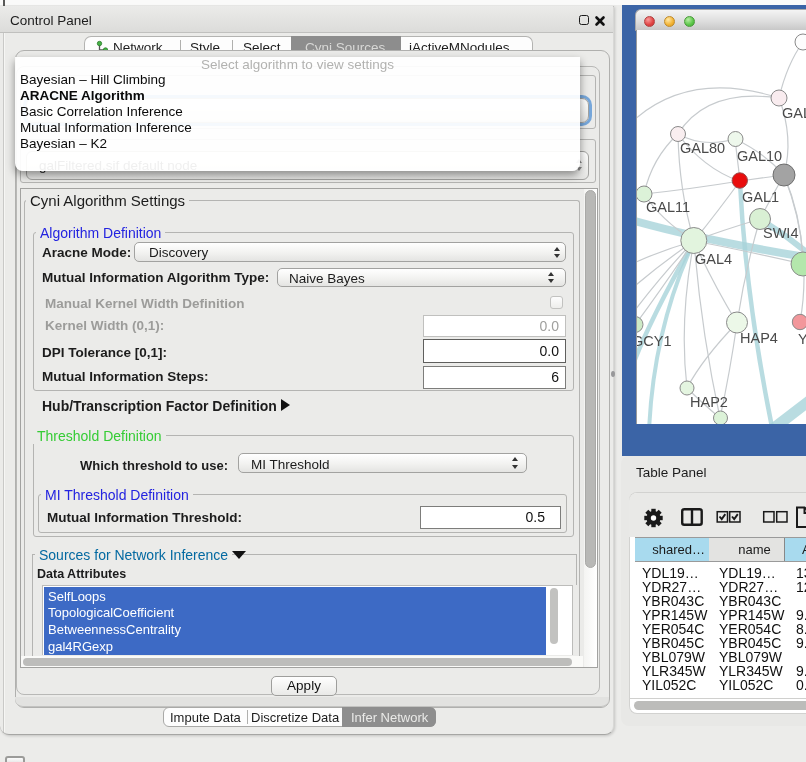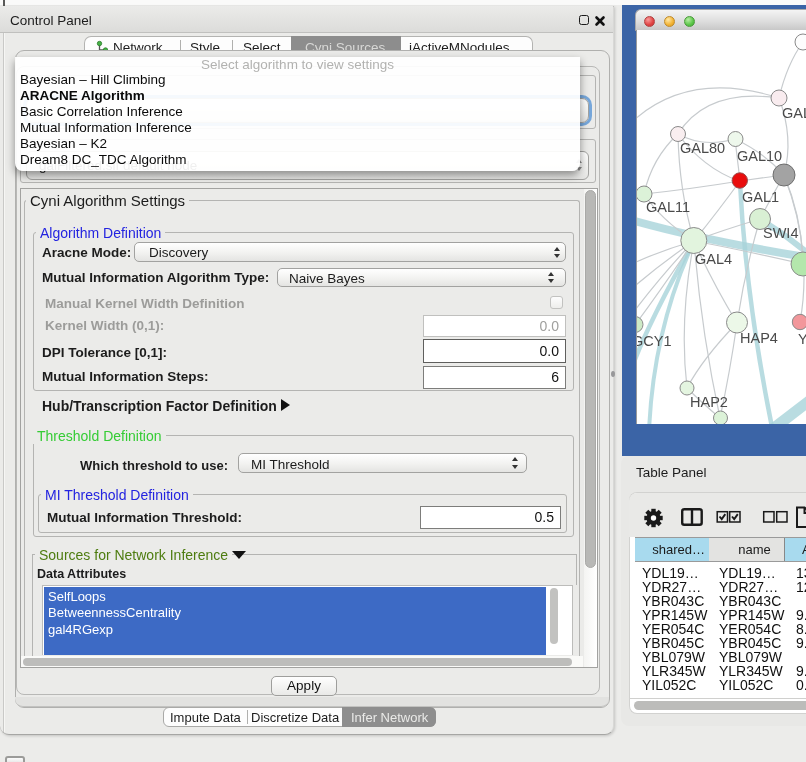--- a/index.html
+++ b/index.html
@@ -283,30 +283,31 @@
 <div class="abs lbl bold" style="left:80px;top:458px;font-size:13px;">Which threshold to use:</div>
 <div class="abs combo" style="left:238px;top:453px;width:289px;height:20px;">
  <div class="abs lbl" style="left:12px;top:3px;">MI Threshold</div>
  <div class="stp" style="left:273px;top:3px;border-left:3.5px solid transparent;border-right:3.5px solid transparent;border-bottom:4.5px solid #333;"></div>
  <div class="stp" style="left:273px;top:11px;border-left:3.5px solid transparent;border-right:3.5px solid transparent;border-top:4.5px solid #333;"></div>
 </div>
 
 <div class="abs grp" style="left:38px;top:494px;width:529px;height:39px;"></div>
 <div class="gtit" style="left:41px;top:487px;color:#2323e0;">MI Threshold Definition</div>
 <div class="abs lbl bold" style="left:47px;top:510px;">Mutual Information Threshold:</div>
-<div class="abs fld" style="left:420px;top:506px;width:141px;height:23px;line-height:21px;padding-right:6px;">0.5</div>
+<div class="abs fld" style="left:420px;top:506px;width:141px;height:23px;line-height:21px;padding-right:15px;">0.5</div>
 
 <div class="abs" style="left:32px;top:554px;width:545px;height:102px;border:1px solid #b4b4b2;border-bottom:none;border-right:none;box-sizing:border-box;"></div>
 <div class="abs" style="left:576px;top:554px;width:1px;height:31px;background:#b4b4b2;"></div>
-<div class="gtit" style="left:35px;top:547px;color:#4d7c0f;">Sources for Network Inference</div>
+<div class="gtit" style="left:35px;top:547px;color:#0369a1;">Sources for Network Inference</div>
 <div class="stp" style="left:232px;top:551px;border-left:7px solid transparent;border-right:7px solid transparent;border-top:8px solid #111;"></div>
 <div class="abs lbl bold" style="left:37px;top:567px;font-size:12.5px;">Data Attributes</div>
 <div class="abs" style="left:42px;top:585px;width:531px;height:70px;background:#ffffff;border:1px solid #bcbcba;border-bottom:none;box-sizing:border-box;"></div>
 <div class="abs" style="left:44px;top:587px;width:502px;height:68px;background:#3d6ac5;color:#fff;font-size:13px;">
  <div style="padding:2px 12px 0 4px;height:15px;line-height:15px;">SelfLoops</div>
+ <div style="padding-left:4px;height:17px;line-height:17px;">TopologicalCoefficient</div>
  <div style="padding-left:4px;height:17px;line-height:17px;">BetweennessCentrality</div>
  <div style="padding-left:4px;height:17px;line-height:17px;">gal4RGexp</div>
 </div>
 <div class="abs" style="left:550px;top:588px;width:8px;height:56px;background:#c2c2c0;border-radius:4px;"></div>
 
 <div class="abs" style="left:271px;top:676px;width:66px;height:20px;background:linear-gradient(#fefefe,#e9e9e7);border:1px solid #9e9e9c;border-radius:5px;box-sizing:border-box;text-align:center;line-height:18px;font-size:13.5px;color:#111;">Apply</div>
 
 <div class="abs" style="left:15px;top:697px;width:594px;height:10px;background:#e2e2e0;border-bottom:1px solid #c2c2c0;box-sizing:border-box;border-radius:0 0 8px 8px;"></div>
 
 <div class="abs" style="left:163px;top:707px;width:273px;height:20px;background:#fdfdfd;border:1px solid #a9a9a7;border-radius:6px;box-sizing:border-box;"></div>
@@ -320,14 +321,13 @@
 
 <div class="abs" style="left:5px;top:756px;width:20px;height:10px;background:linear-gradient(#fcfcfc,#e0e0e0);border:2px solid #9b9b99;border-radius:3px 3px 0 0;box-sizing:border-box;"></div>
 
 <div class="abs" style="left:15px;top:57px;width:565px;height:114px;background:rgba(255,255,255,0.93);border-radius:0 0 8px 8px;box-shadow:0 4px 9px rgba(0,0,0,0.42);">
  <div style="text-align:center;font-size:13.5px;color:#b2b2b0;height:15px;line-height:15px;">Select algorithm to view settings</div>
  <div style="font-size:13.5px;color:#0a0a0a;padding-left:5px;height:16px;line-height:16px;">Bayesian – Hill Climbing</div>
  <div style="font-size:13.5px;color:#0a0a0a;padding-left:5px;height:16px;line-height:16px;font-weight:bold;">ARACNE Algorithm</div>
  <div style="font-size:13.5px;color:#0a0a0a;padding-left:5px;height:16px;line-height:16px;">Basic Correlation Inference</div>
  <div style="font-size:13.5px;color:#0a0a0a;padding-left:5px;height:16px;line-height:16px;">Mutual Information Inference</div>
  <div style="font-size:13.5px;color:#0a0a0a;padding-left:5px;height:16px;line-height:16px;">Bayesian – K2</div>
- <div style="font-size:13.5px;color:#0a0a0a;padding-left:5px;height:16px;line-height:16px;">Dream8 DC_TDC Algorithm</div>
 </div>
 
 </body></html>

